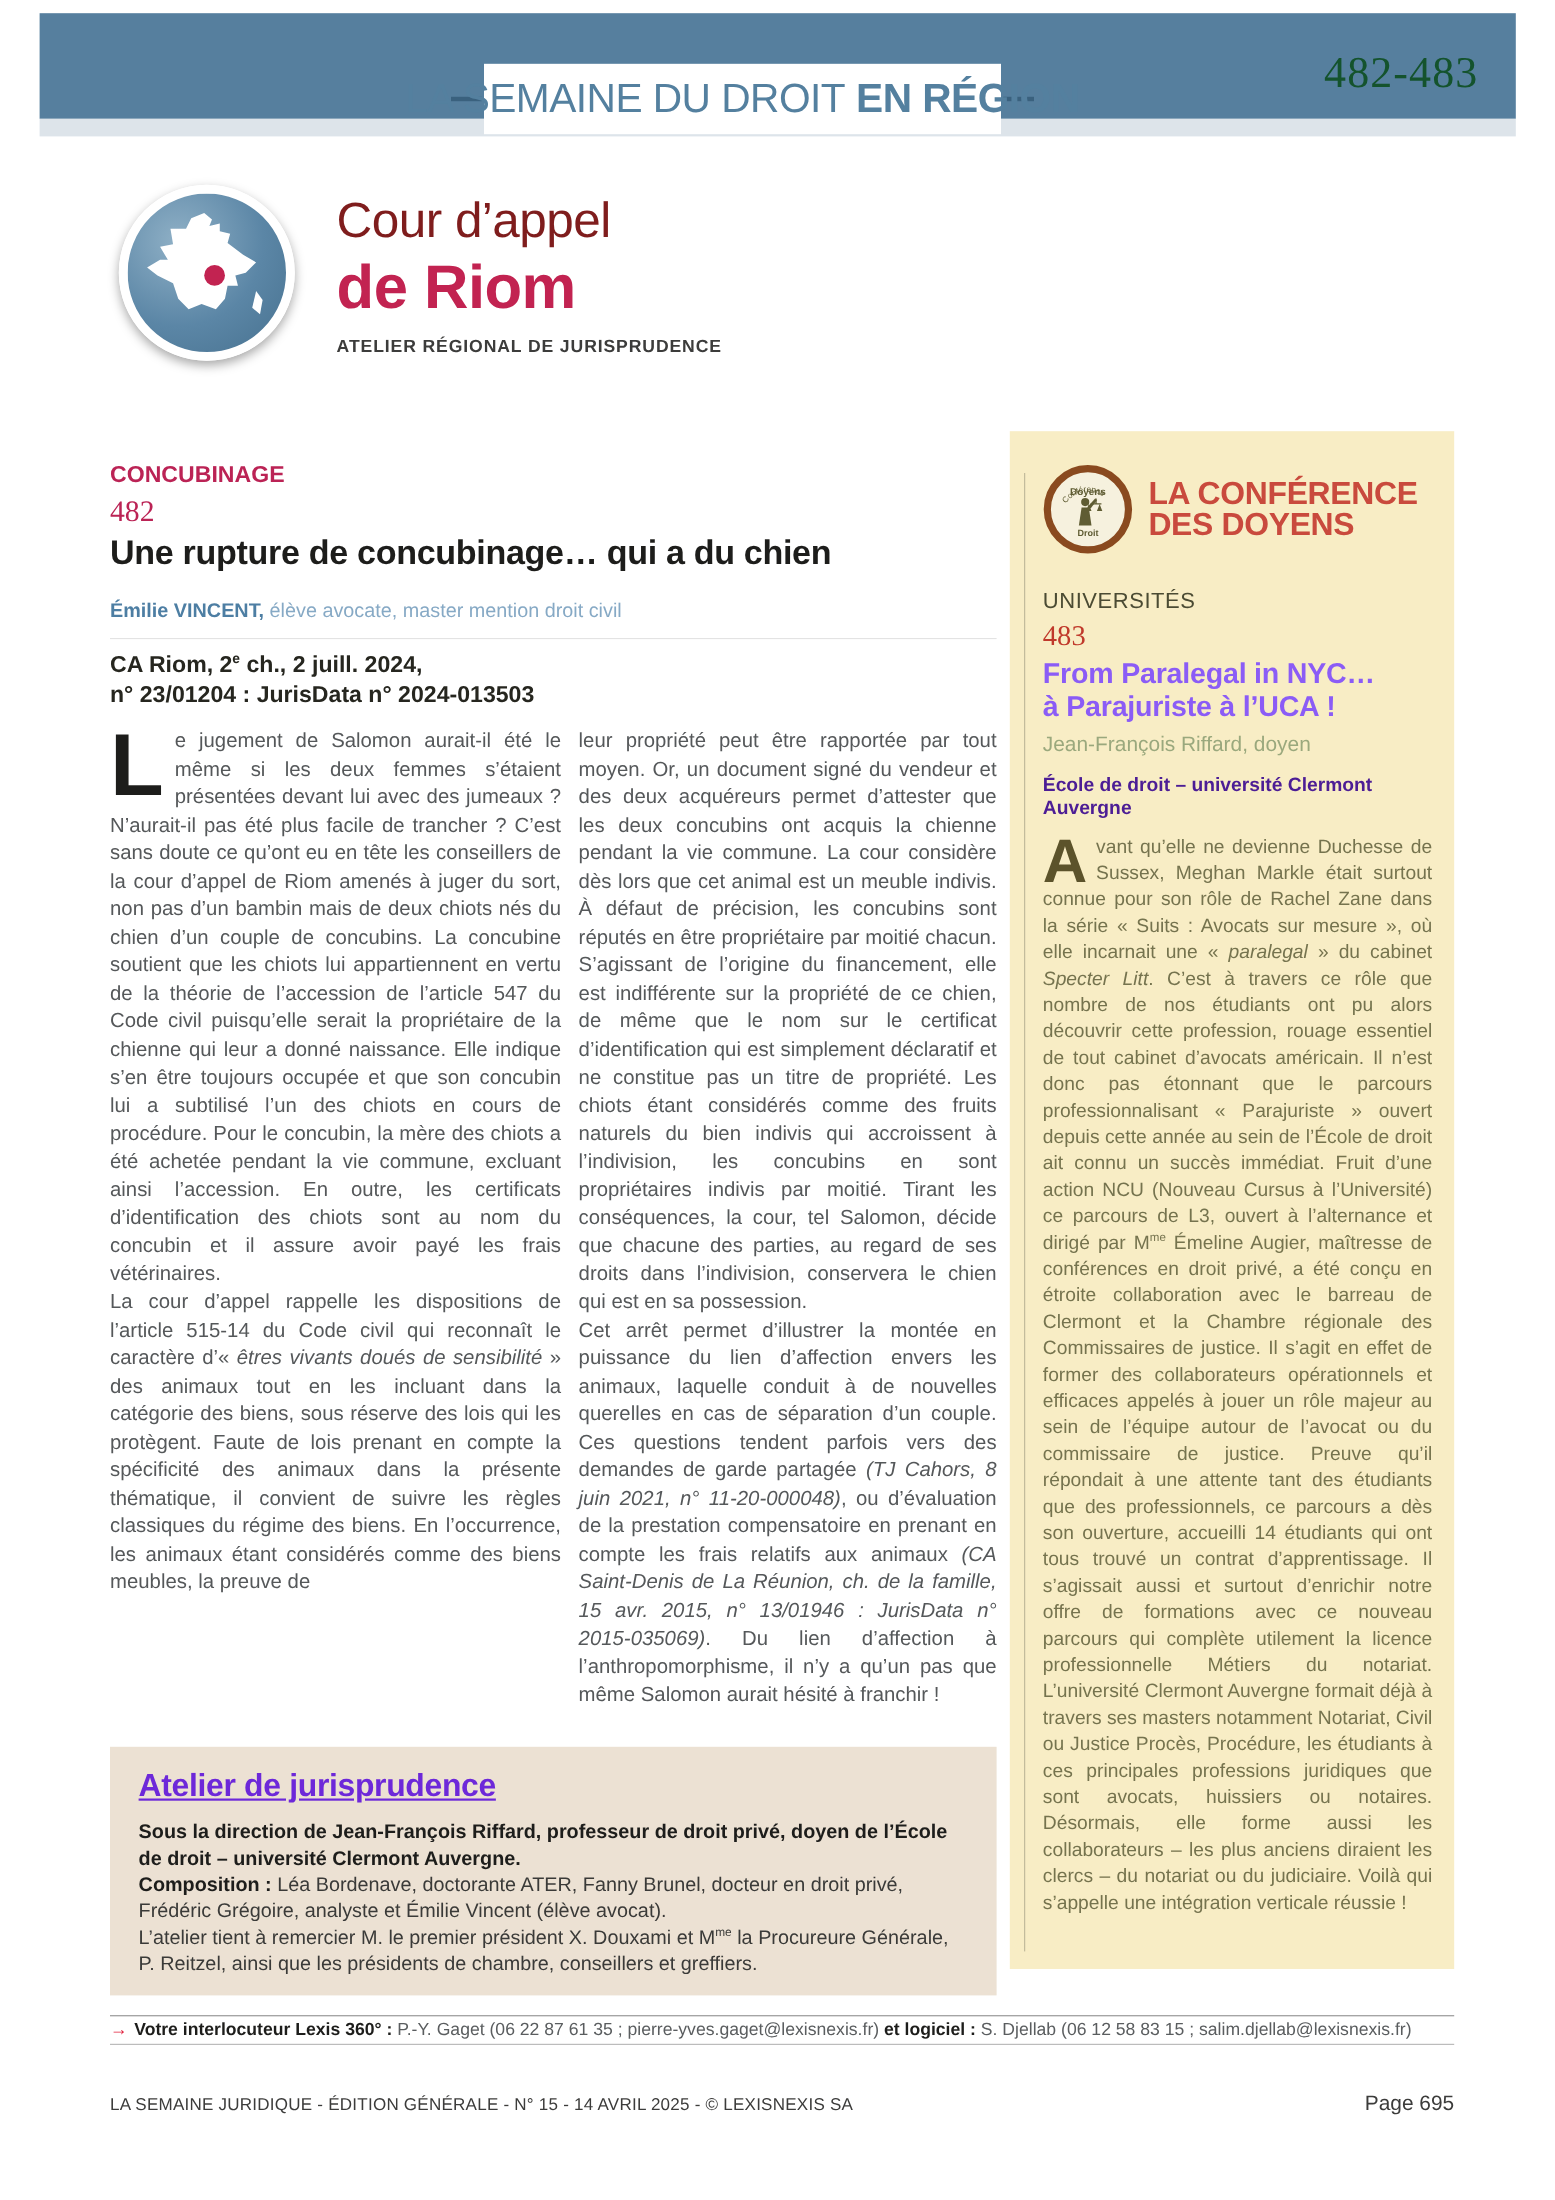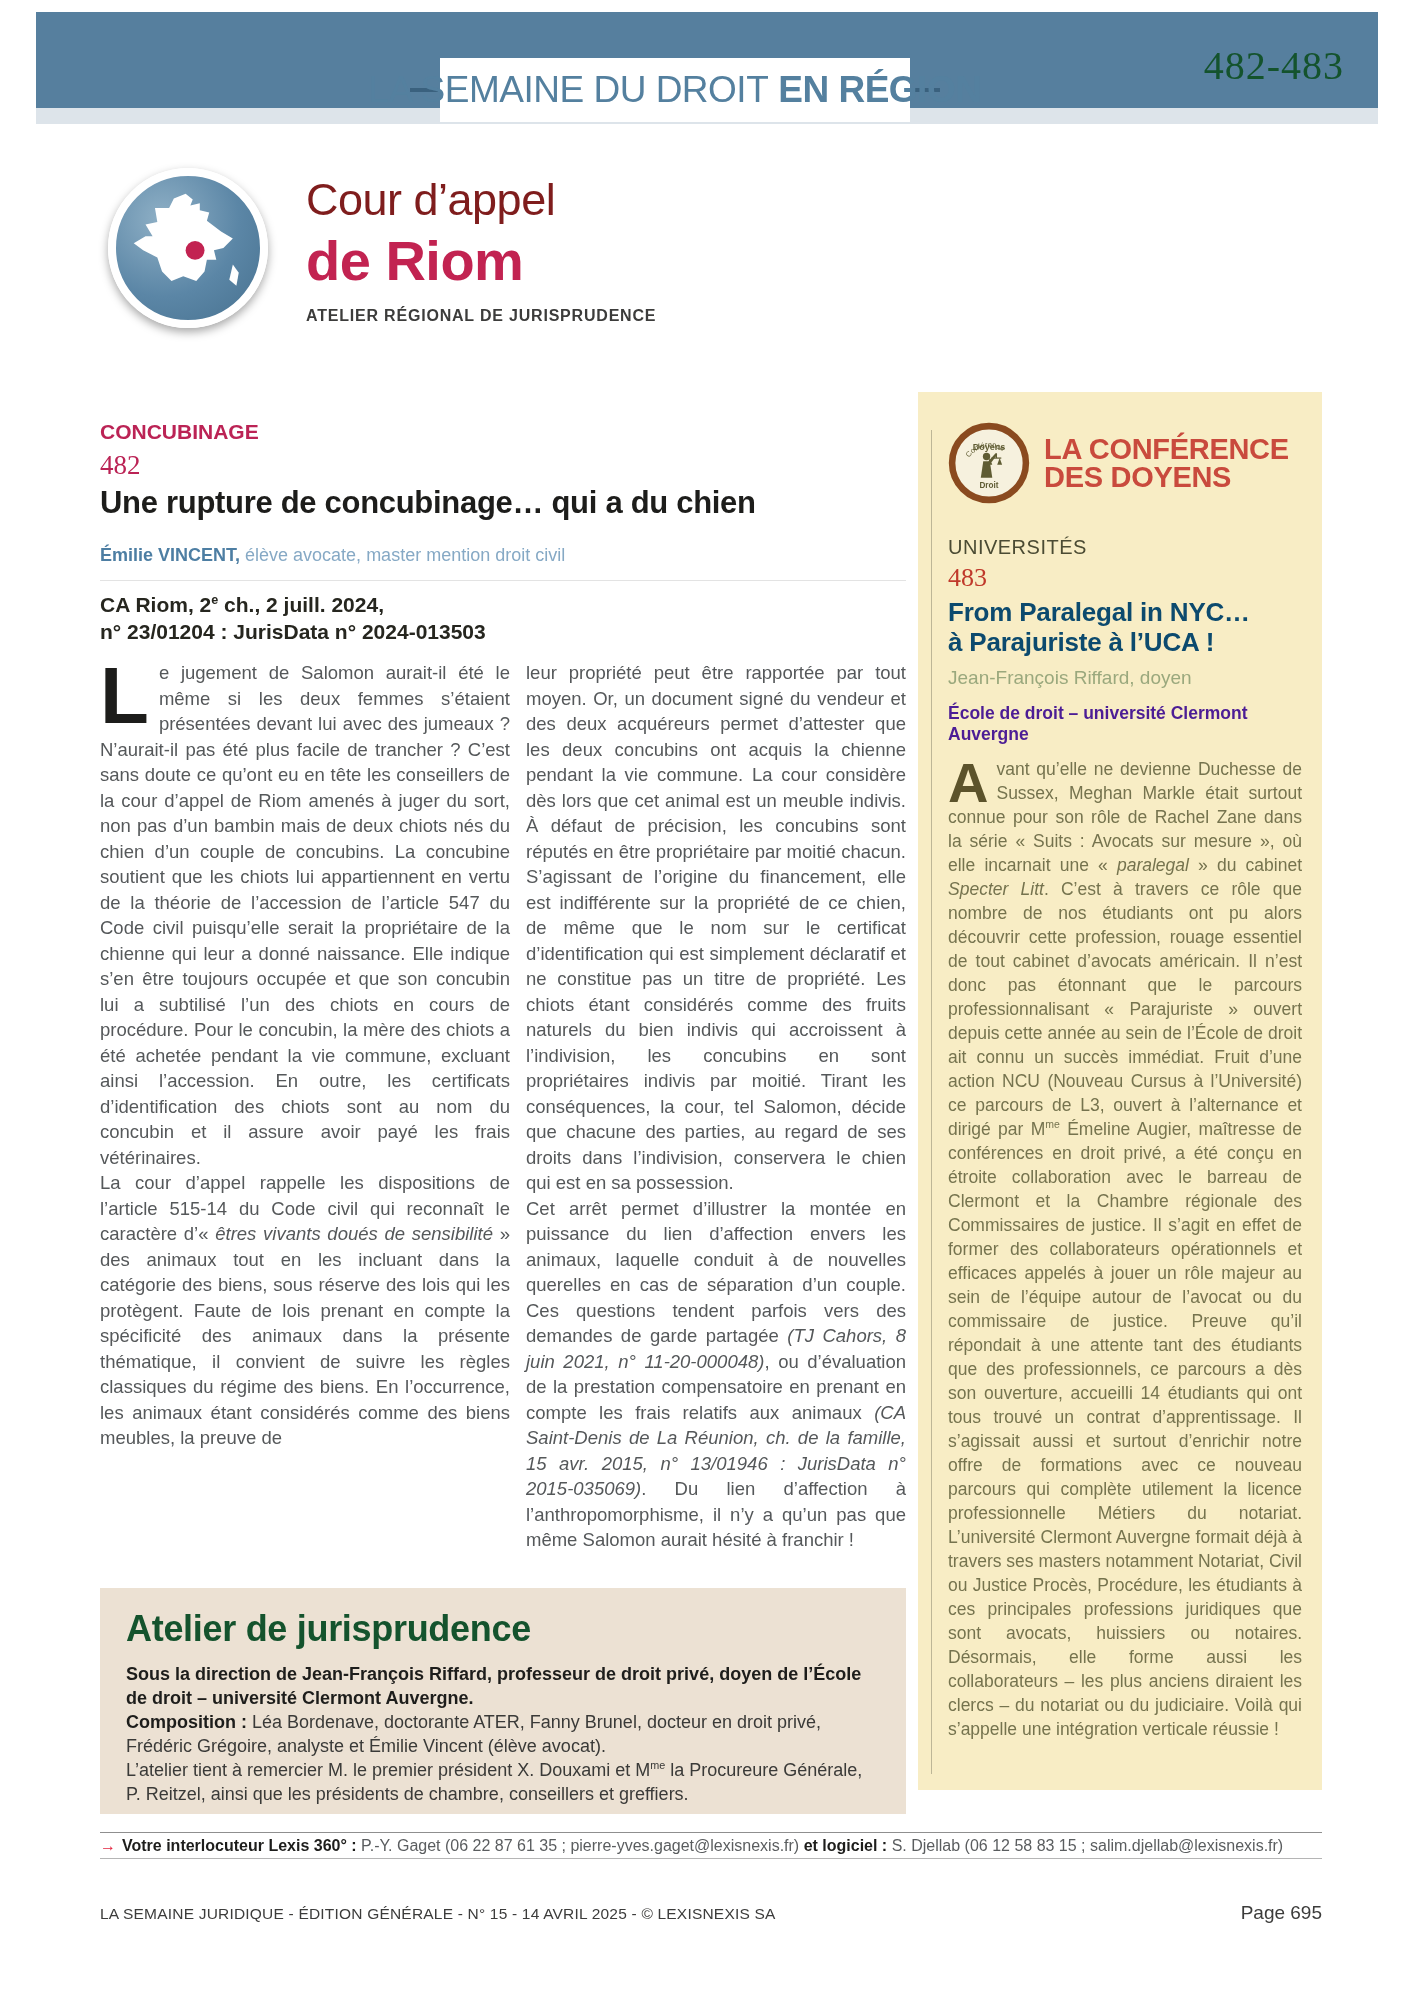--- a/index.html
+++ b/index.html
@@ -60,36 +60,36 @@
     float:left; font-size:80px; line-height:60px; font-weight:700; color:#1d1d1b;
     padding:6px 10px 0 0;
   }
   .col i { font-style:italic; }
 
   
   .atelier {
     position:absolute; left:100px; top:1588px; width:806px; height:226px; background:#ece1d3;
     padding:20px 26px;
   }
-  .atelier-title { font-size:36px; font-weight:700; color:#14532d; margin-bottom:12px; letter-spacing:-0.3px; }
+  .atelier-title { font-size:29px; font-weight:700; color:#6d28d9; margin-bottom:12px; letter-spacing:-0.3px;text-decoration:underline; }
   .atelier p { font-size:18px; line-height:24px; color:#3a3a38; }
   .atelier .bold { font-weight:700; color:#1d1d1b; }
 
   
   .sidebar {
     position:absolute; left:918px; top:392px; width:404px; height:1398px; background:#f8edc5;
     padding:30px 20px 20px 30px; overflow:hidden;
   }
   .sidebar-rule { position:absolute; left:13px; top:38px; bottom:16px; width:1px; background:#bdb697; }
   .doyens-head { display:flex; align-items:center; }
   .doyens-logo { width:82px; height:82px; flex:0 0 auto; }
   .doyens-brand { margin-left:14px; font-size:29px; font-weight:800; color:#c94a3d; line-height:0.98; letter-spacing:-0.3px; }
   .sb-kicker { margin-top:32px; font-size:20px; font-weight:500; color:#4b4b33; letter-spacing:0.5px; }
   .sb-number { margin-top:4px; font-family:"Liberation Serif", serif; font-size:26px; color:#c0392b; }
-  .sb-title { margin-top:4px; font-size:26px; font-weight:700; color:#0c4a6e; line-height:1.16; letter-spacing:-0.2px; }
+  .sb-title { margin-top:4px; font-size:26px; font-weight:700; color:#8b5cf6; line-height:1.16; letter-spacing:-0.2px; }
   .sb-author { margin-top:10px; font-size:19px; color:#9aa87d; }
   .sb-affil { margin-top:14px; font-size:17.5px; font-weight:700; color:#4c1d95; }
   .sb-body { margin-top:12px; font-size:17.5px; line-height:24px; color:#75734e; text-align:justify; }
   .dropcap-side {
     float:left; font-size:56px; line-height:44px; font-weight:700; color:#5c532b;
     padding:4px 8px 0 0;
   }
   .sb-body i { font-style:italic; }
 
   

